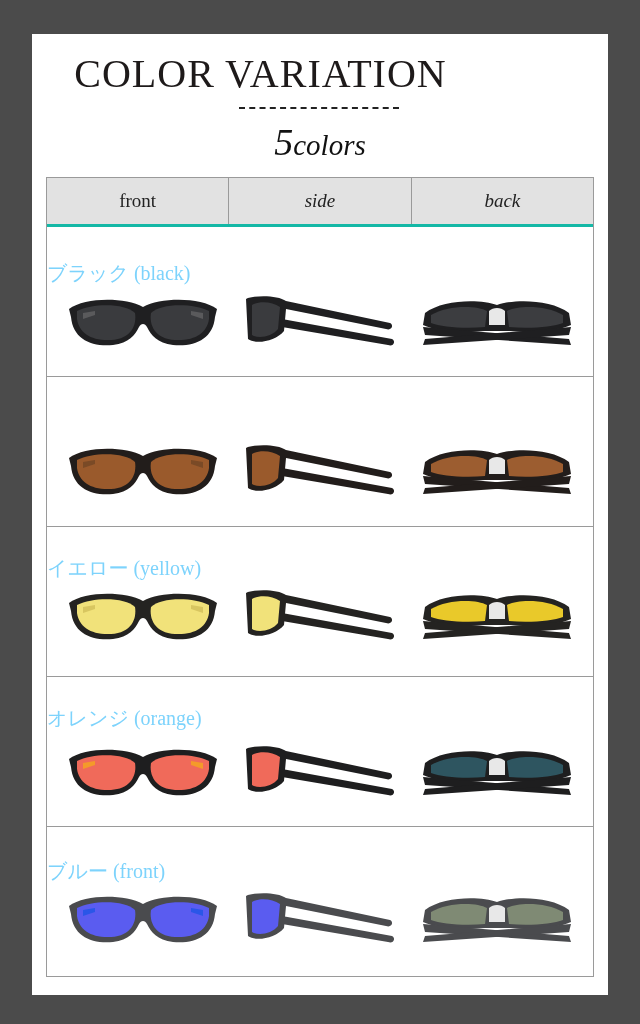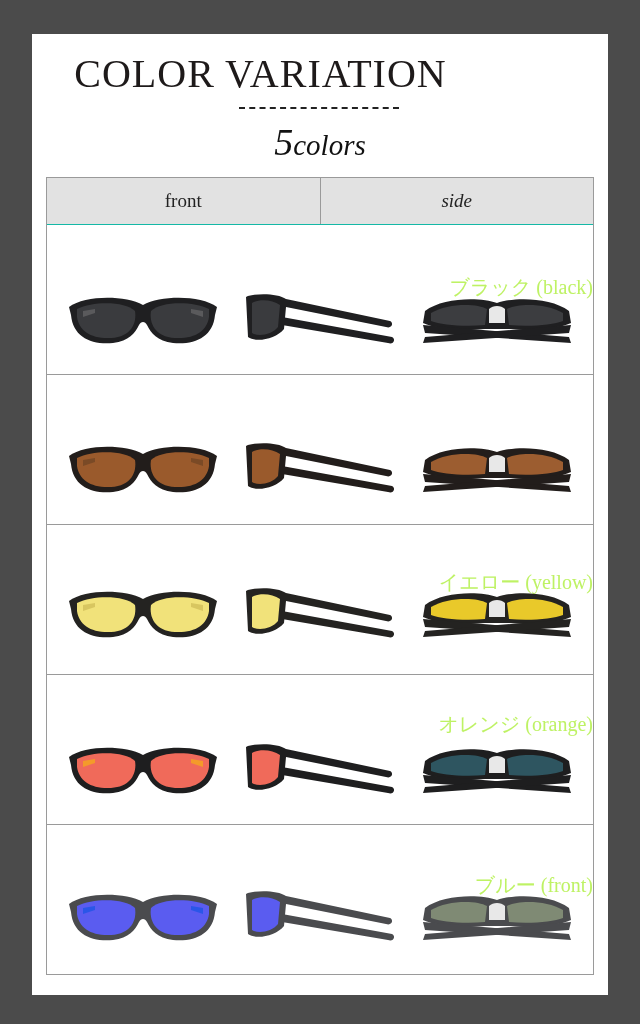--- a/index.html
+++ b/index.html
@@ -4,41 +4,42 @@
 <style>
   html,body{margin:0;padding:0;}
   body{width:640px;height:1024px;background:#4b4b4b;position:relative;overflow:hidden;font-family:"Liberation Serif","DejaVu Serif",serif;}
   .card{position:absolute;left:32px;top:34px;width:576px;height:961px;background:#fff;}
   .title{position:absolute;left:0;top:50px;width:521px;text-align:center;font-size:40px;letter-spacing:1px;color:#1e1a1a;font-family:"Liberation Serif",serif;}
   .dash{position:absolute;left:239px;top:107px;width:160px;border-top:2px dashed #222;}
   .sub{position:absolute;left:0;top:120px;width:640px;text-align:center;font-style:italic;color:#111;font-family:"Liberation Serif",serif;}
   .sub .n{font-size:38px;}
   .sub .c{font-size:29px;}
   .table{position:absolute;left:46px;top:177px;width:548px;border:1px solid #9a9a9a;box-sizing:border-box;}
-  .hdr{display:flex;height:46px;background:#e2e2e2;border-bottom:1px solid #14b8a6;}
+  .hdr{display:flex;height:46px;background:#e2e2e2;border-bottom:3px solid #14b8a6;}
   .hdr div{flex:1;display:flex;align-items:center;justify-content:center;font-size:19px;color:#222;}
   .hdr div+div{border-left:1px solid #9a9a9a;font-style:italic;}
   .row{height:150px;position:relative;border-bottom:1px solid #9a9a9a;box-sizing:border-box;}
   .row:last-child{border-bottom:none;height:149px;}
-  .row .lbl{position:absolute;left:0;width:100%;text-align:right;font-size:20px;color:#bef264;margin-top:16px;}
+  .row .lbl{position:absolute;left:0;width:100%;text-align:left;font-size:20px;color:#7dd3fc;}
   .row .imgs{position:absolute;left:0;width:100%;display:flex;justify-content:space-between;padding:0 18px;box-sizing:border-box;}
   .imgs svg{display:block;}
 </style>
 </head>
 <body>
 
 <div class="card"></div>
 <div class="title">COLOR VARIATION</div>
 <div class="dash"></div>
 <div class="sub"><span class="n">5</span><span class="c">colors</span></div>
 
 <div class="table">
   <div class="hdr">
     <div>front</div>
     <div>side</div>
+    <div>back</div>
   </div>
   <div id="rows">
       <div class="row">
     <div class="lbl" style="top: 33px;">ブラック (black)</div>
     <div class="imgs" style="top: 68px;">
       <svg width="156" height="56" viewBox="0 0 156 56">
         <path class="f" d="M4 14 C20 2 60 2 78 12 C96 2 136 2 152 14 L150 22 C148 44 130 52 108 50 C92 48 86 40 82 32 C80 28 76 28 74 32 C70 40 64 48 48 50 C26 52 8 44 6 22 Z" fill="#1f1f21"></path>
         <path class="l" d="M12 16 C28 8 60 8 70 18 C72 30 66 44 46 45 C26 46 14 38 12 24 Z" fill="#3a3b3e"></path>
         <path class="l" d="M144 16 C128 8 96 8 86 18 C84 30 90 44 110 45 C130 46 142 38 144 24 Z" fill="#3a3b3e"></path>
         <path class="a" d="M18 18 L30 16 L30 20 L18 24 Z" fill="#5a5a5c"></path>
@@ -105,21 +106,21 @@
         <path class="f" d="M6 18 C24 4 62 4 78 10 C94 4 132 4 150 18 L152 30 C140 36 110 38 90 36 L66 36 C46 38 16 36 4 30 Z" fill="#242321"></path>
         <path class="lb" d="M12 20 C28 10 58 10 68 16 L66 32 C46 34 22 32 12 28 Z" fill="#e9c92a"></path>
         <path class="lb" d="M144 20 C128 10 98 10 88 16 L90 32 C110 34 134 32 144 28 Z" fill="#e9c92a"></path>
         <path fill="#e8e8e8" d="M70 16 C74 12 82 12 86 16 L86 30 L70 30 Z"></path>
         <path class="f" d="M4 32 L150 44 L152 50 L6 40 Z" fill="#242321"></path>
         <path class="f" d="M152 32 L6 44 L4 50 L150 40 Z" fill="#242321"></path>
       </svg>
     </div>
   </div>
       <div class="row">
-    <div class="lbl" style="top: 20px;">オレンジ (orange)</div>
+    <div class="lbl" style="top: 28px;">オレンジ (orange)</div>
     <div class="imgs" style="top: 68px;">
       <svg width="156" height="56" viewBox="0 0 156 56">
         <path class="f" d="M4 14 C20 2 60 2 78 12 C96 2 136 2 152 14 L150 22 C148 44 130 52 108 50 C92 48 86 40 82 32 C80 28 76 28 74 32 C70 40 64 48 48 50 C26 52 8 44 6 22 Z" fill="#1e1e1f"></path>
         <path class="l" d="M12 16 C28 8 60 8 70 18 C72 30 66 44 46 45 C26 46 14 38 12 24 Z" fill="#f06a5a"></path>
         <path class="l" d="M144 16 C128 8 96 8 86 18 C84 30 90 44 110 45 C130 46 142 38 144 24 Z" fill="#f06a5a"></path>
         <path class="a" d="M18 18 L30 16 L30 20 L18 24 Z" fill="#f49a2a"></path>
         <path class="a" d="M138 18 L126 16 L126 20 L138 24 Z" fill="#f49a2a"></path>
       </svg>
       <svg width="156" height="56" viewBox="0 0 156 56">
         <path class="l" d="M6 6 C14 2 34 2 40 8 L38 34 C30 44 14 46 8 42 Z" fill="#f06a5a"></path>

